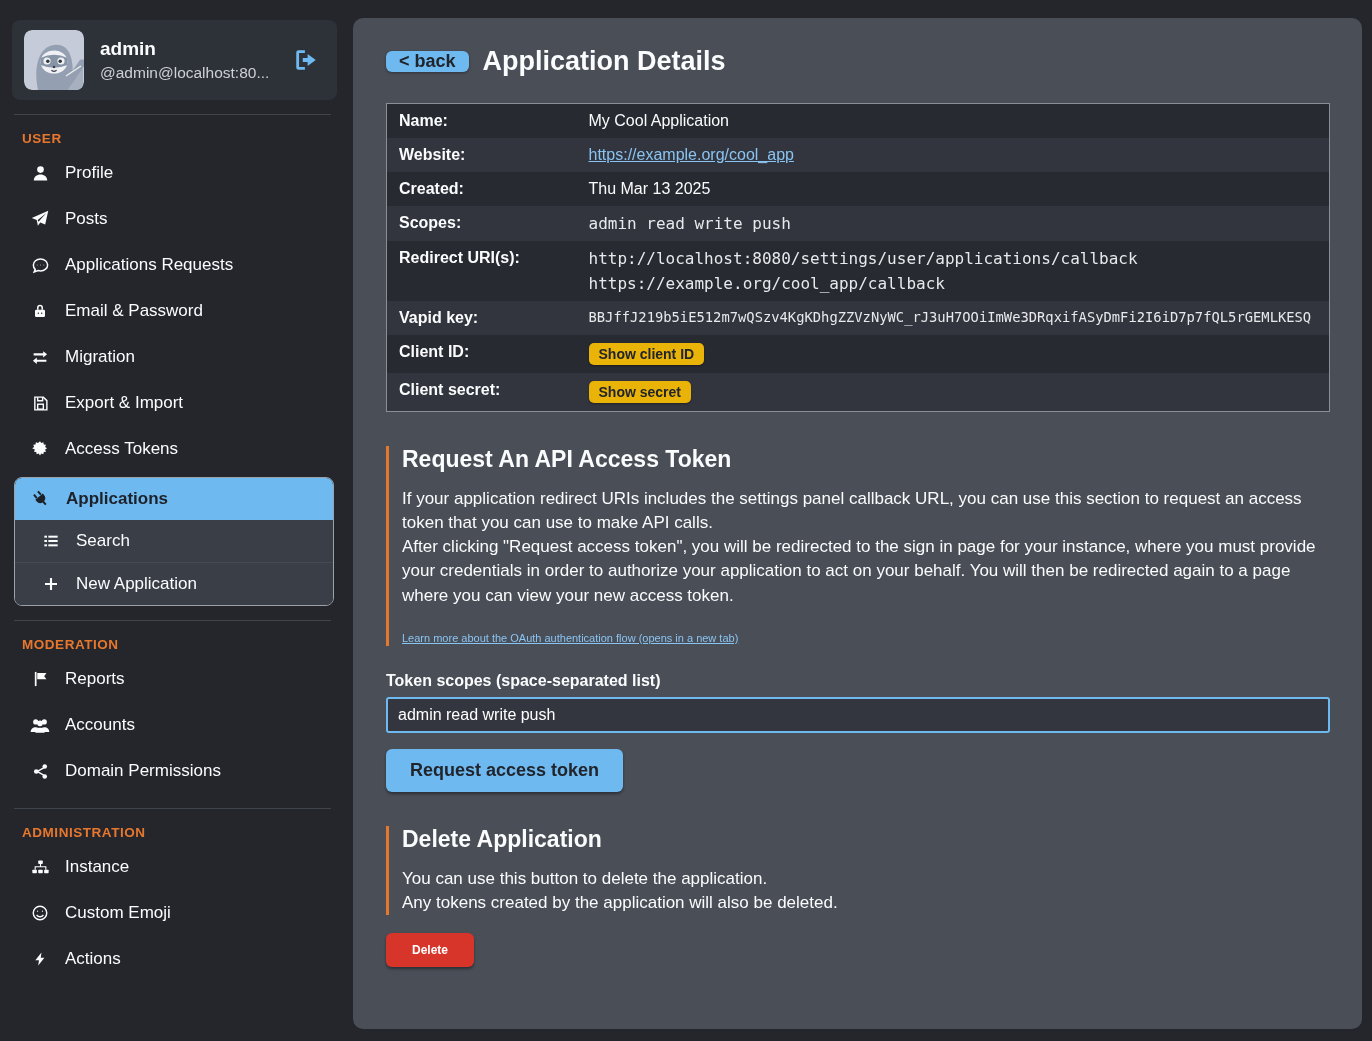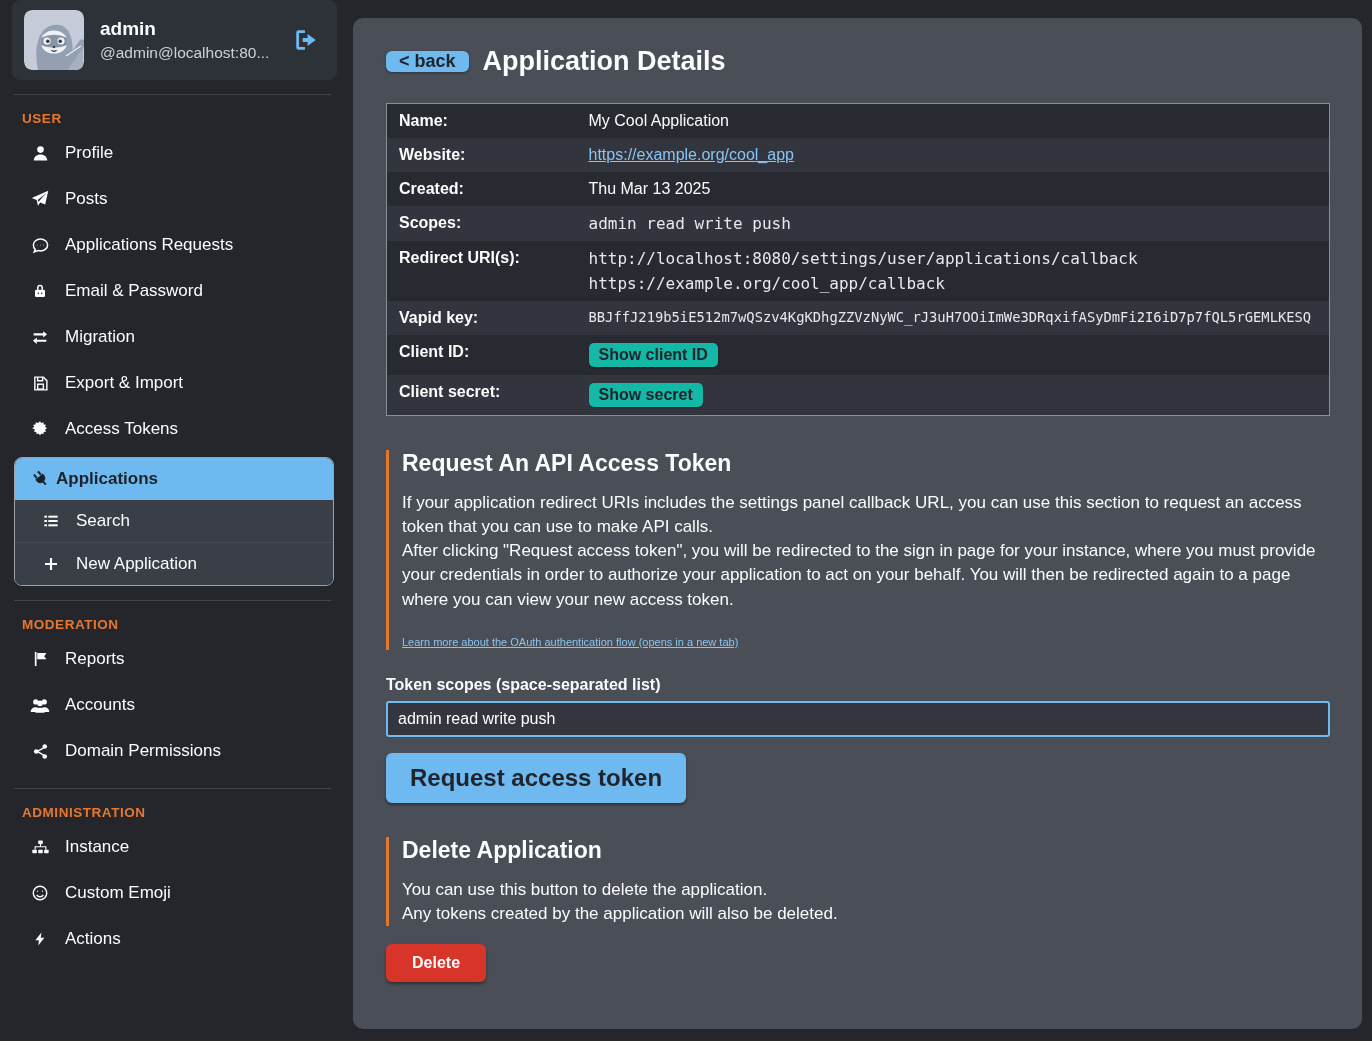--- a/index.html
+++ b/index.html
@@ -6,21 +6,21 @@
   html,body { width:1372px; height:1041px; }
   body {
     background:#24262b;
     font-family:"Liberation Sans", sans-serif;
     color:#fbfcfd;
     overflow:hidden;
   }
   .layout { display:flex; width:100%; height:100%; }
 
   
-  .sidebar { flex:0 0 345px; width:345px; overflow:hidden; }
+  .sidebar { flex:0 0 345px; width:345px; padding-top:20px; overflow:hidden; }
   .user-card {
     margin:0 8px 0 12px; background:#2d3138; border-radius:8px;
     padding:10px 12px; display:flex; align-items:center; gap:16px;
   }
   .avatar { width:60px; height:60px; border-radius:8px; overflow:hidden; flex:0 0 60px; }
   .user-info { flex:1; min-width:0; }
   .user-name { font-weight:bold; font-size:19px; }
   .user-handle { font-size:15.5px; color:#ced1d7; margin-top:4px;
     white-space:nowrap; overflow:hidden; }
   .logout-btn { background:none; border:none; cursor:pointer; color:#6db9f0; padding:0 6px 0 0; }
@@ -32,21 +32,21 @@
   .nav-item {
     display:flex; align-items:center; gap:15px;
     padding:13px 0 13px 30px; font-size:17px; cursor:pointer;
   }
   .nav-icon { width:20px; height:20px; display:flex; justify-content:center; align-items:center; color:#fbfcfd; flex:0 0 20px; }
   .app-group {
     margin:5px 11px 6px 14px; border:1px solid #9ba1ab; border-radius:8px; overflow:hidden;
   }
   .app-group-header {
     background:#6db9f0; color:#1d2129; font-weight:bold;
-    display:flex; align-items:center; gap:5px; padding:11px 0 11px 16px; font-size:17px; cursor:pointer;
+    display:flex; align-items:center; gap:15px; padding:11px 0 11px 16px; font-size:17px; cursor:pointer;
   }
   .app-group-header .nav-icon { color:#1d2129; }
   .app-sub { background:#3a3e47; }
   .app-sub .nav-item { padding:11px 0 11px 26px; }
   .app-sub .nav-item + .nav-item { border-top:1px solid #454a54; }
 
   
   .main {
     flex:1; margin:18px 10px 12px 8px; background:#4a4e57;
     border-radius:10px; padding:28px 32px 24px 33px; overflow:hidden;
@@ -62,43 +62,43 @@
   table.details-table { width:100%; border:1px solid #8b8e95; border-collapse:collapse; }
   .details-table tr:nth-child(odd)  { background:#272a31; }
   .details-table tr:nth-child(even) { background:#32353d; }
   .details-table td { padding:8px 12px; font-size:16px; vertical-align:top; }
   .details-table td.label { width:190px; font-weight:bold; }
   .mono { font-family:"DejaVu Sans Mono", monospace; font-size:14.5px; color:#e7e9ec; }
   .mono.vapid { font-size:13.8px; white-space:nowrap; }
   .mono div + div { margin-top:6px; }
   a { color:#8ac4f2; }
   .mini-btn {
-    background:#14b8a6; color:#21242b; font-family:inherit; font-weight:bold; font-size:16px;
+    background:#eab308; color:#21242b; font-family:inherit; font-weight:bold; font-size:14px;
     padding:3px 10px; border-radius:5px; border:none; cursor:pointer;
     box-shadow:0 1px 2px rgba(0,0,0,.35);
   }
 
   .section { margin-top:34px; }
   .section-head { border-left:3px solid #e8772e; padding-left:13px; }
   h2 { font-size:23px; font-weight:bold; margin-bottom:14px; }
   .section-head p { font-size:17px; line-height:1.42; }
   .section-link { display:inline-block; margin-top:24px; font-size:11px; }
   .field-label { font-weight:bold; font-size:16px; margin:26px 0 7px; }
   .scopes-input {
     width:100%; background:#33363e; border:2px solid #6db9f0; border-radius:3px;
     color:#ffffff; font-size:16px; padding:7px 10px; font-family:inherit; outline:none;
   }
   .primary-btn {
     margin-top:16px; background:#6db9f0; color:#21242b; font-family:inherit; font-weight:bold;
-    font-size:24px; padding:11px 24px; border-radius:6px; border:none; cursor:pointer;
+    font-size:18px; padding:11px 24px; border-radius:6px; border:none; cursor:pointer;
     box-shadow:0 2px 3px rgba(0,0,0,.4);
   }
   .danger-btn {
     margin-top:18px; background:#d7352a; color:#ffffff; font-family:inherit; font-weight:bold;
-    font-size:16px; padding:10px 26px; border-radius:6px; border:none; cursor:pointer;
+    font-size:12px; padding:10px 26px; border-radius:6px; border:none; cursor:pointer;
     box-shadow:0 2px 3px rgba(0,0,0,.4);
   }
   svg { display:block; }
 </style>
 </head>
 <body>
 
 <div class="layout">
 
   <nav class="sidebar">

